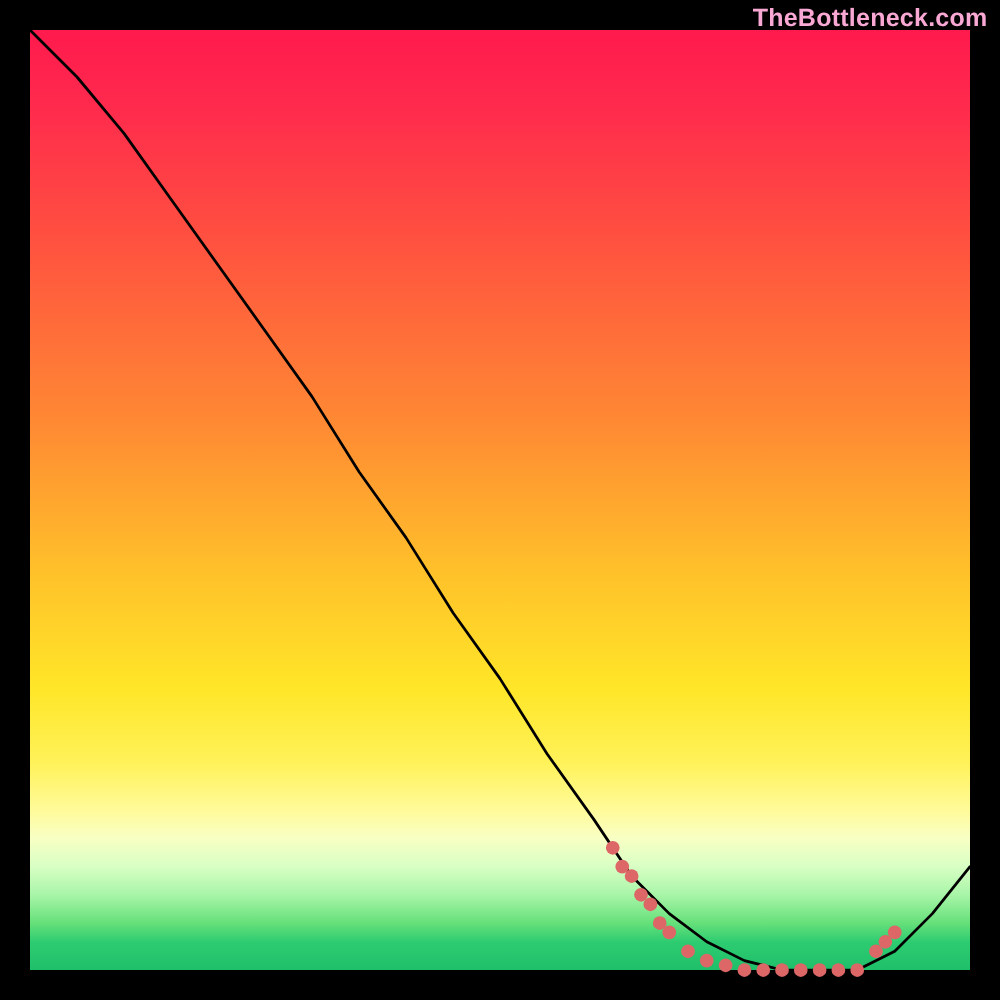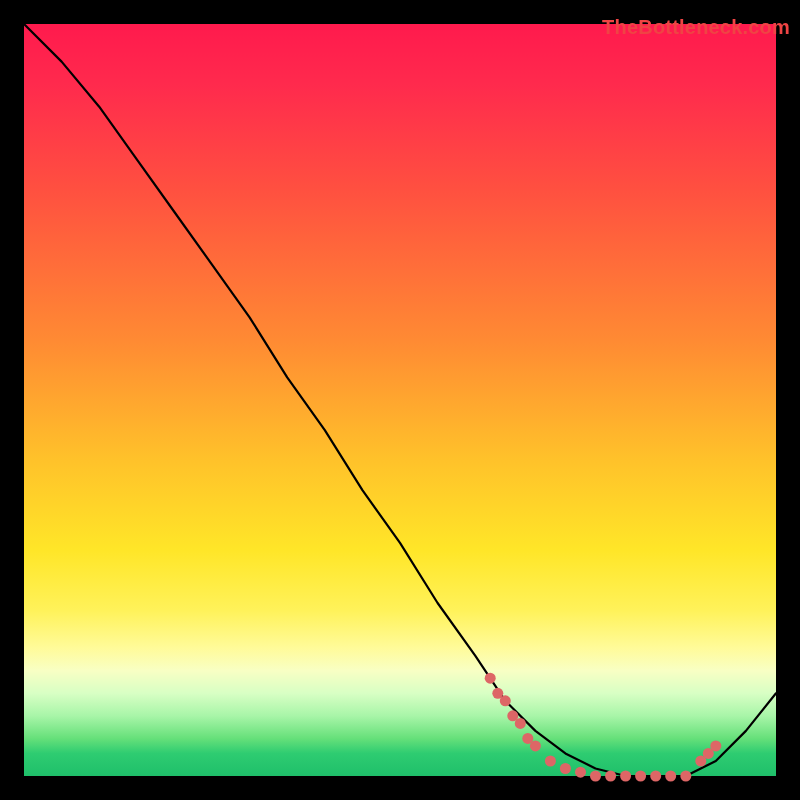--- a/index.html
+++ b/index.html
@@ -38,26 +38,25 @@
       #a8f5a8 92%,
       #66e07a 95%,
       #2ecc71 97%,
       #1fbf6a 100%
     );
   }
   .watermark {
     position: absolute;
     top: 4px;
     right: 10px;
-    color: #ef4444;
+    color: #f9a8d4;
     font-size: 20px;
     font-weight: 600;
     letter-spacing: 0.2px;
     user-select: none;
-    margin-top: 12px;
   }
   svg.curve {
     position: absolute;
     left: 0;
     top: 0;
     width: 752px;
     height: 752px;
     overflow: visible;
   }
 </style>

